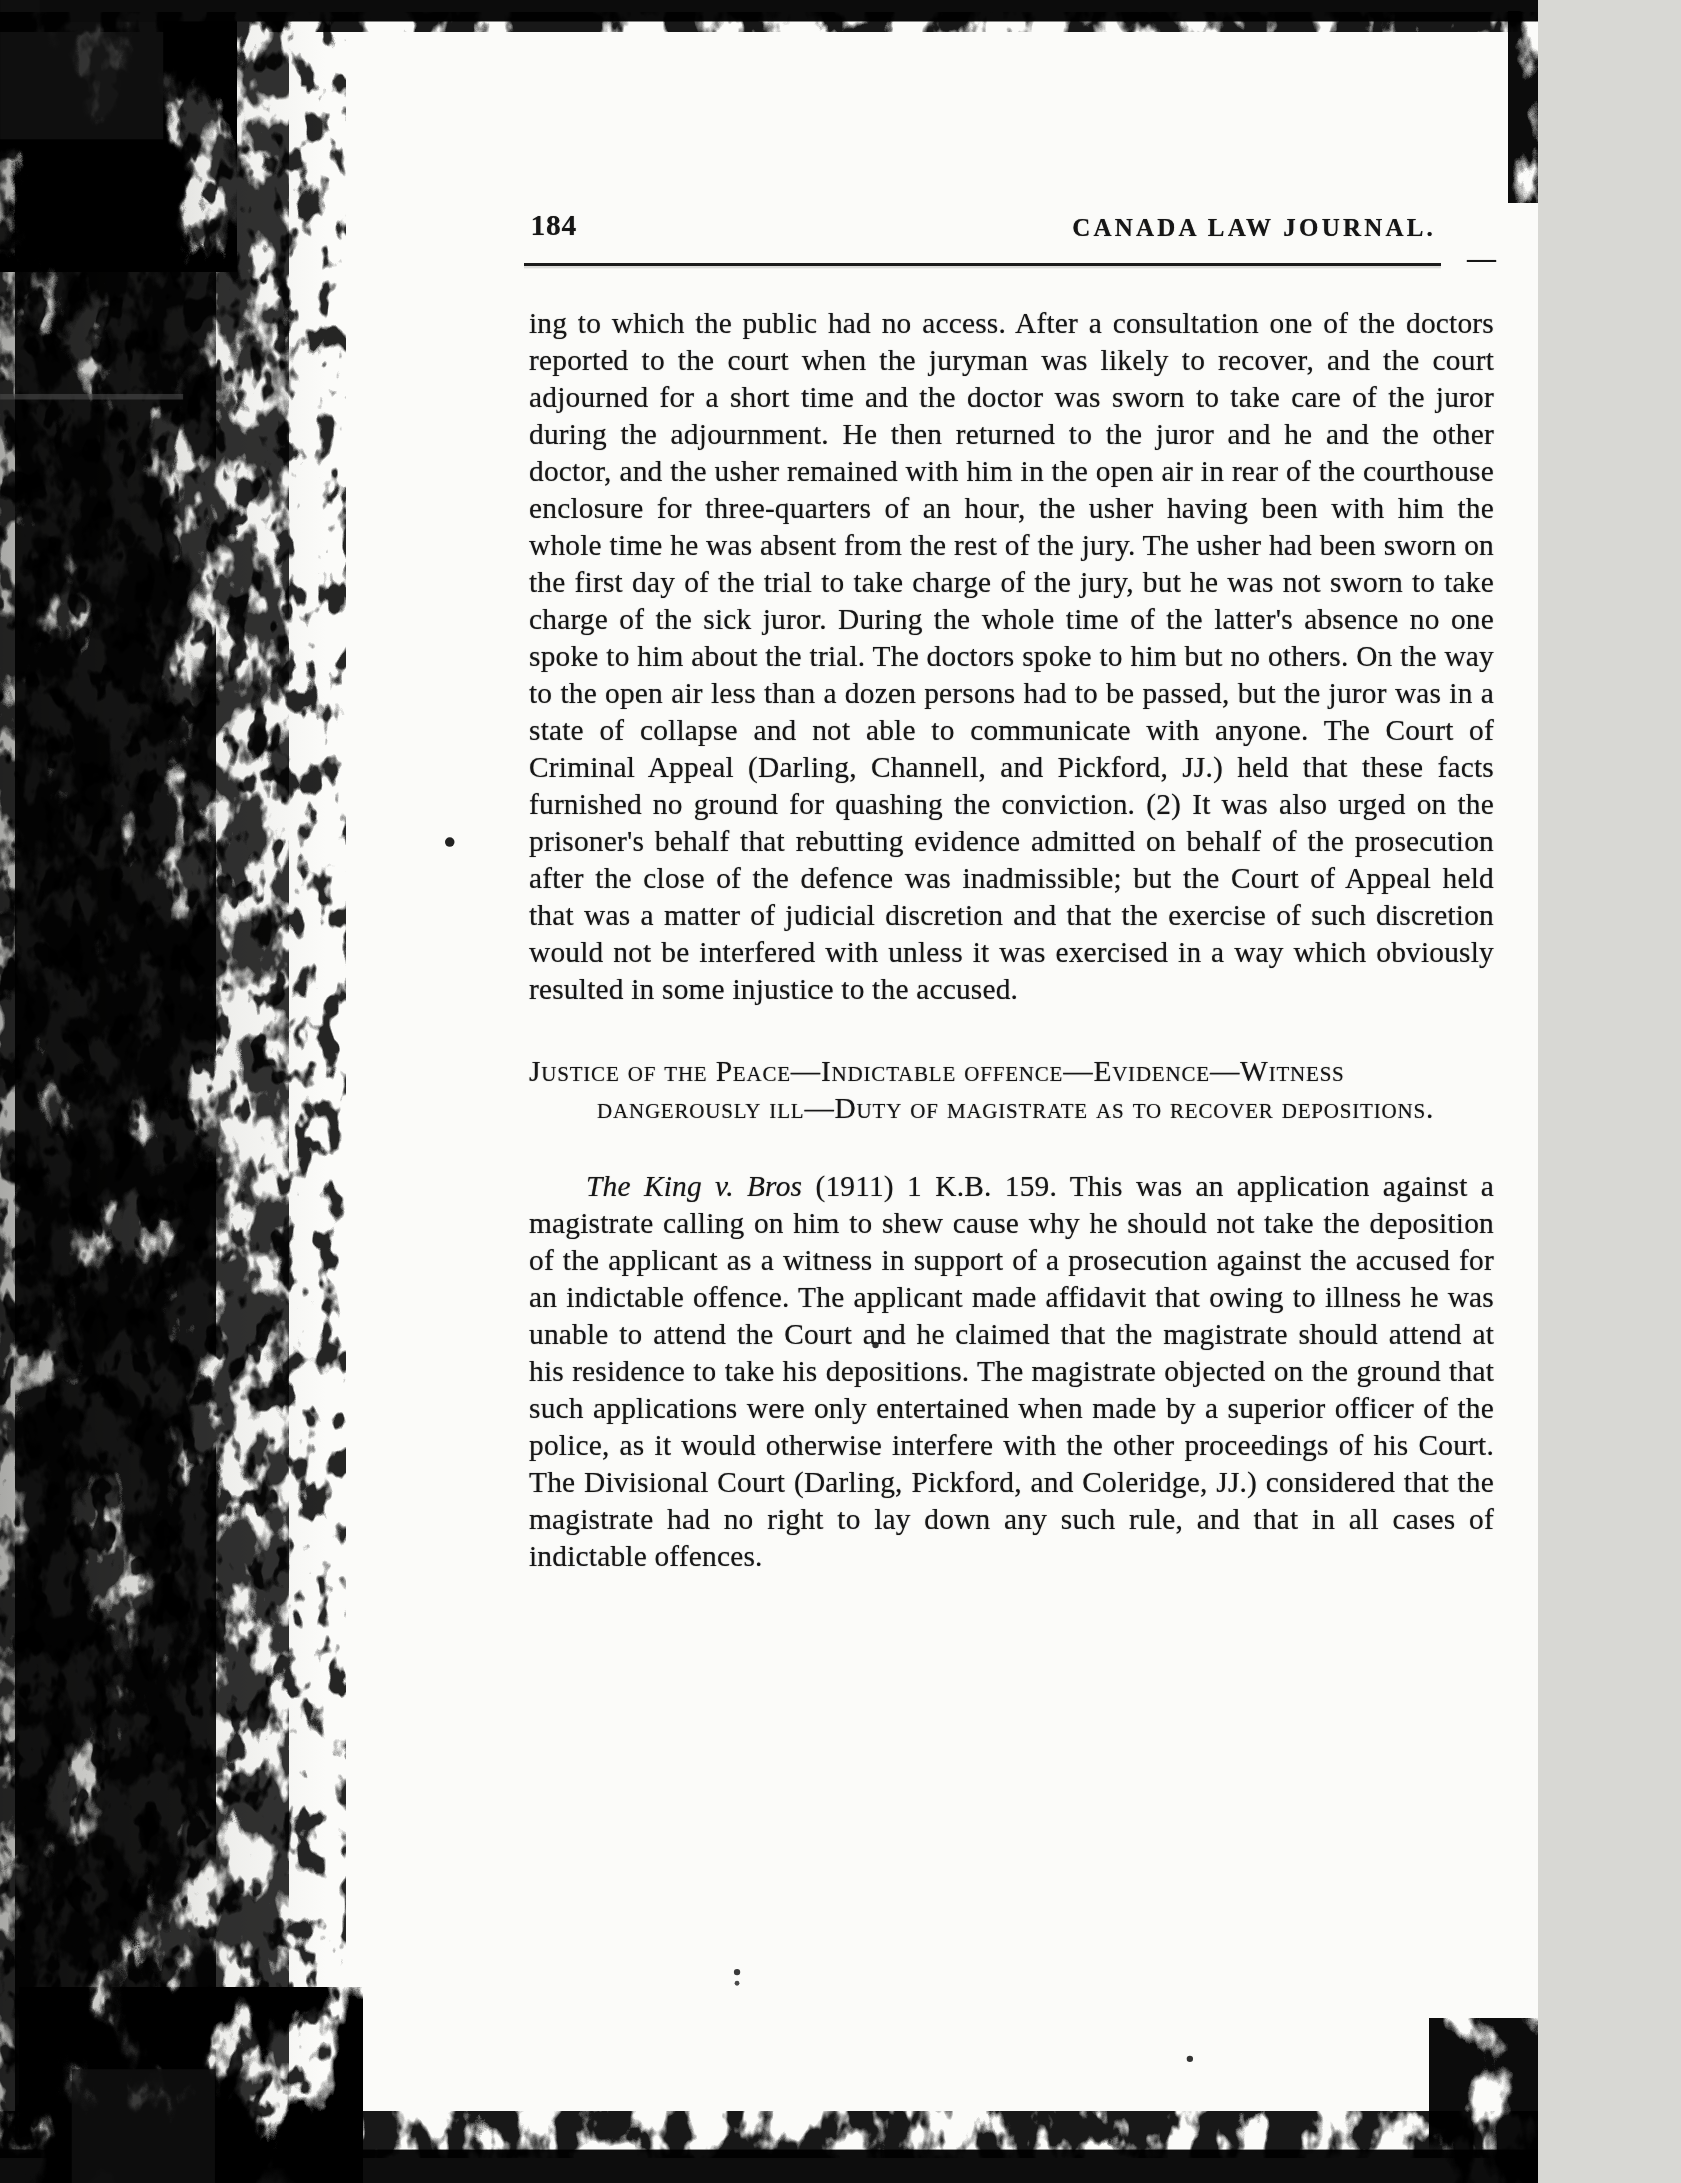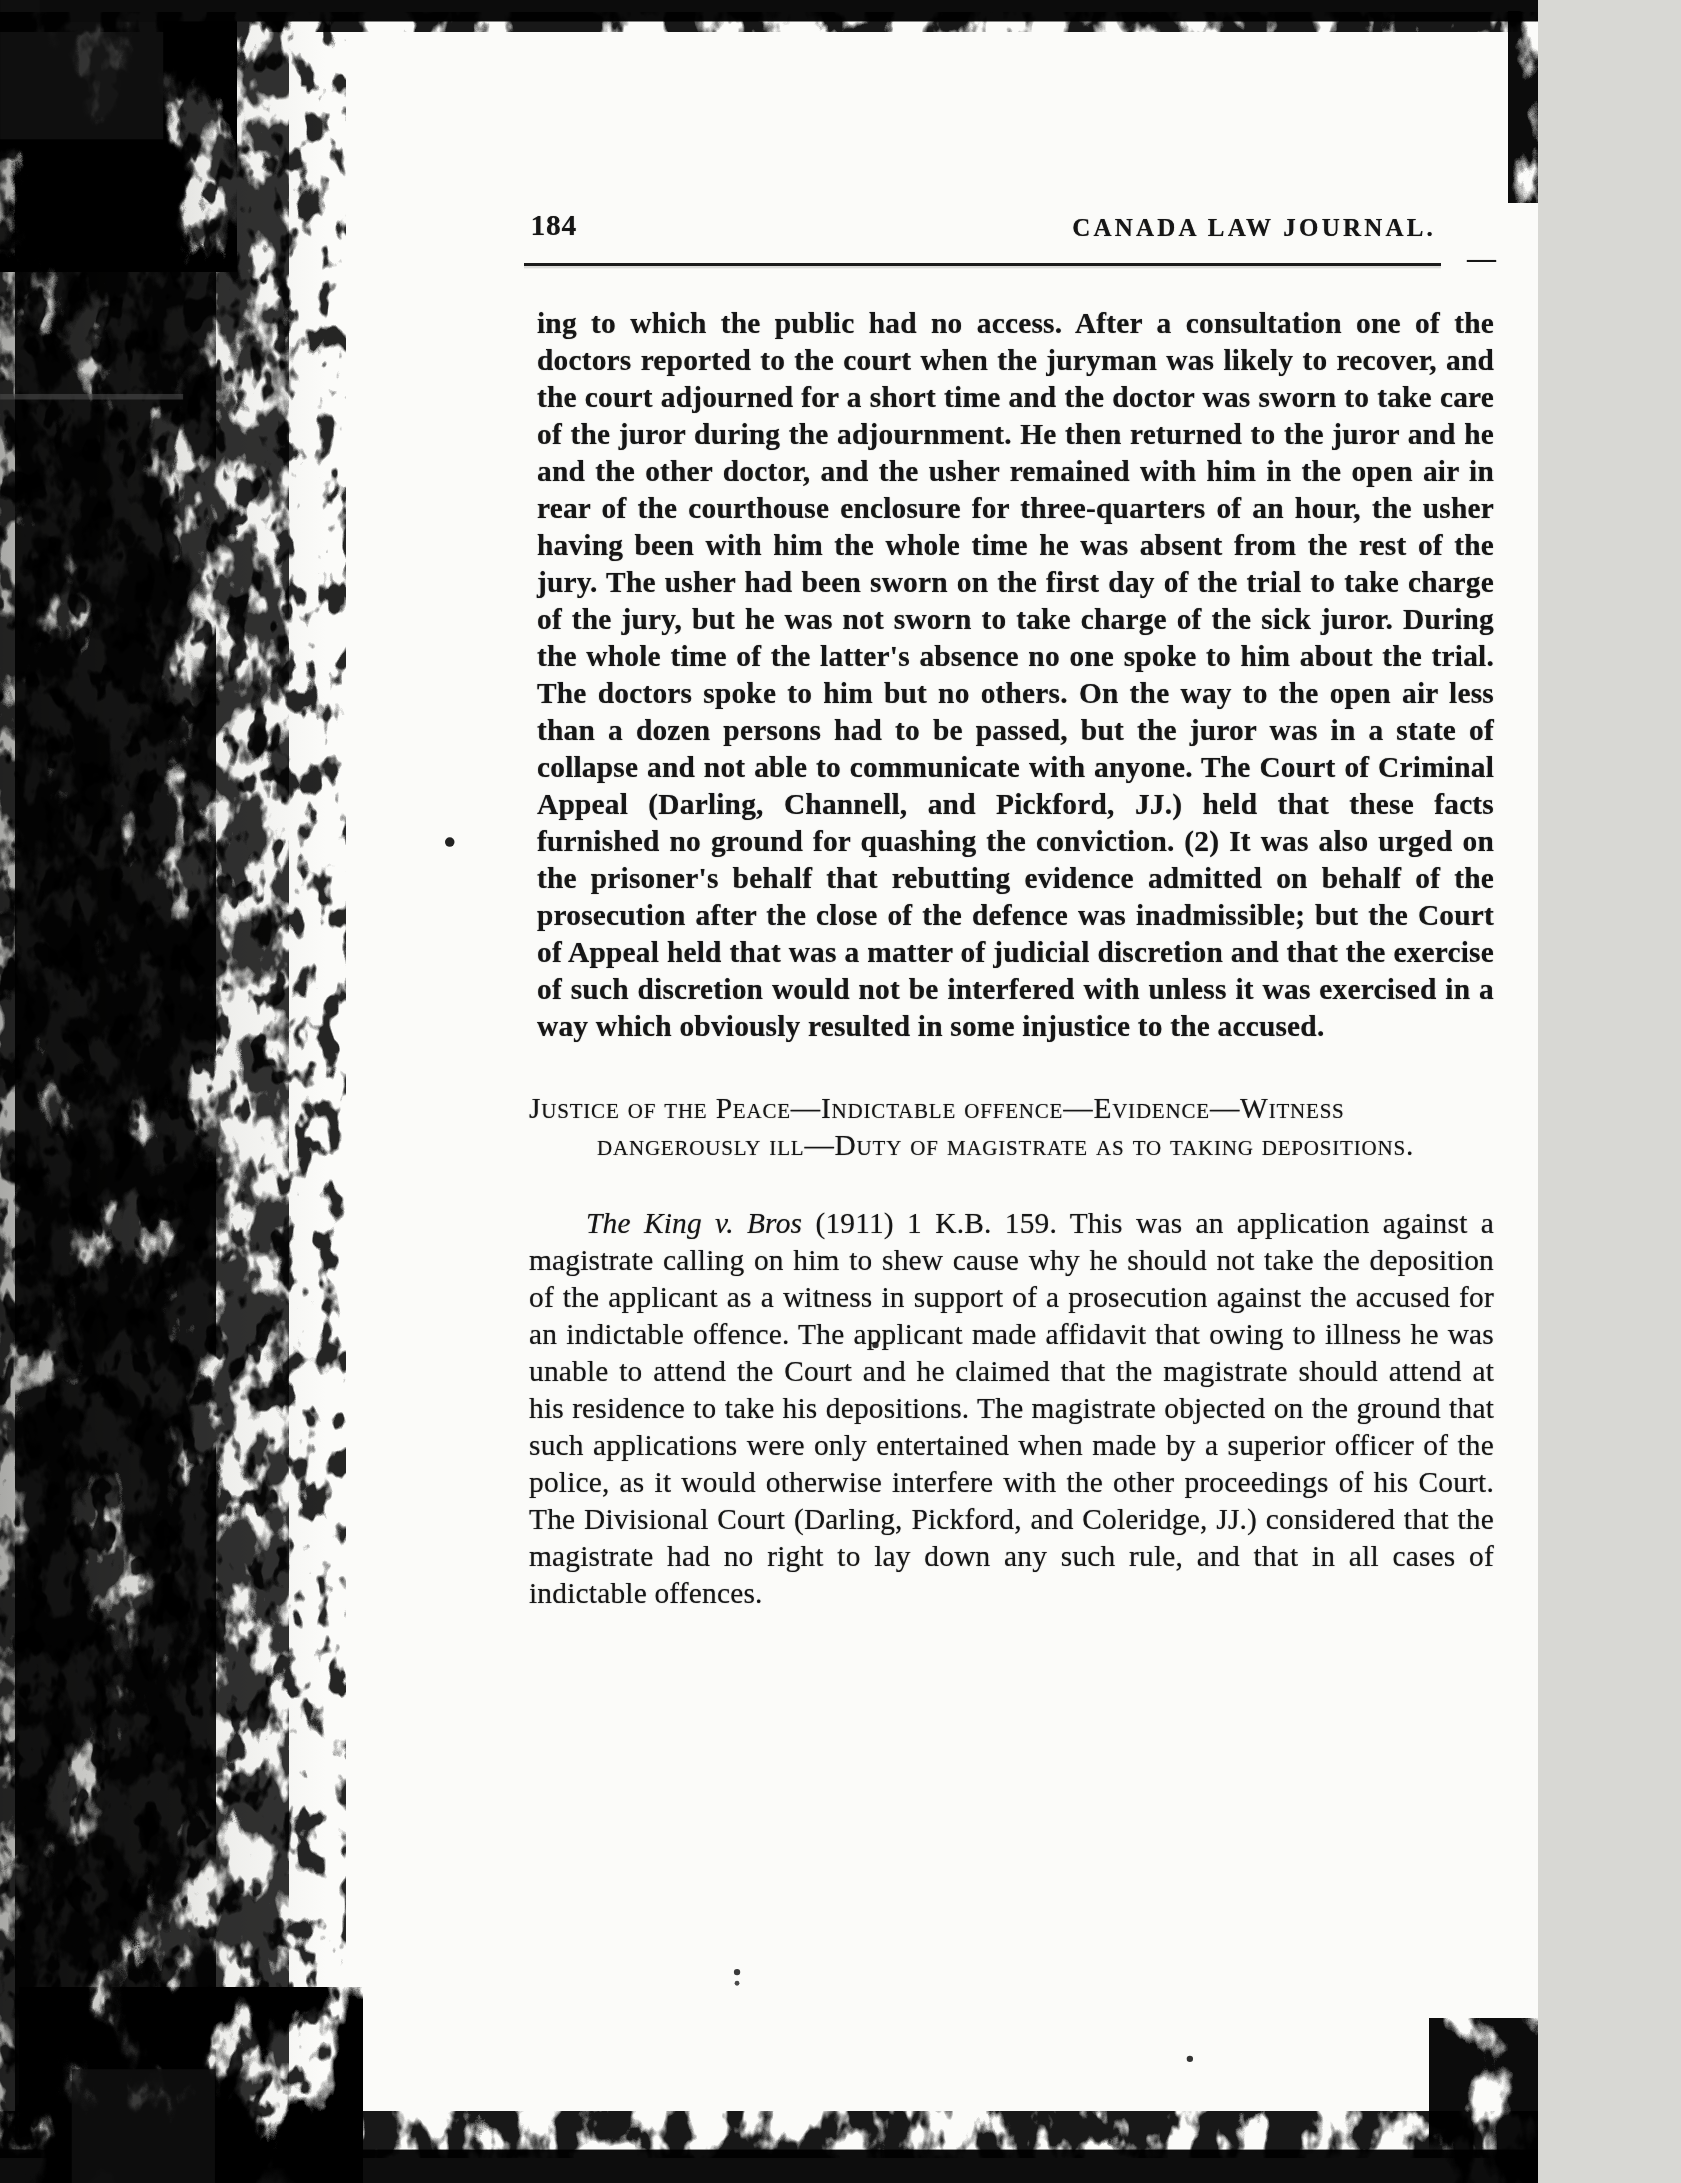--- a/index.html
+++ b/index.html
@@ -75,23 +75,22 @@
     font-weight: 700;
   }
   .body-text {
     font-size: 29.4px;
     line-height: 37px;
     text-align: justify;
     letter-spacing: 0.2px;
     text-shadow: 0 0 1.1px rgba(5,5,5,0.55);
   }
   .para-continuation {
-    margin: 37px 0 0 8px;
+    margin: 37px 0 0 0;
     text-indent: 0;
-    font-weight: bold;
   }
   .section-heading {
     margin: 45px 0 0 0;
     font-variant: small-caps;
     letter-spacing: 0.8px;
     padding-left: 68px;
     text-indent: -68px;
     text-align: left;
   }
   .para-case {
@@ -183,20 +182,20 @@
         <span class="journal-title">CANADA LAW JOURNAL.</span>
       </div>
       <div class="header-rule"></div>
       <div class="header-dash">—</div>
     </div>
 
     <div class="body-text">
 
       <p class="para-continuation">ing to which the public had no access. After a consultation one of the doctors reported to the court when the juryman was likely to recover, and the court adjourned for a short time and the doctor was sworn to take care of the juror during the adjournment. He then returned to the juror and he and the other doctor, and the usher remained with him in the open air in rear of the courthouse enclosure for three-quarters of an hour, the usher having been with him the whole time he was absent from the rest of the jury. The usher had been sworn on the first day of the trial to take charge of the jury, but he was not sworn to take charge of the sick juror. During the whole time of the latter's absence no one spoke to him about the trial. The doctors spoke to him but no others. On the way to the open air less than a dozen persons had to be passed, but the juror was in a state of collapse and not able to communicate with anyone. The Court of Criminal Appeal (Darling, Channell, and Pickford, JJ.) held that these facts furnished no ground for quashing the conviction. (2) It was also urged on the prisoner's behalf that rebutting evidence admitted on behalf of the prosecution after the close of the defence was inadmissible; but the Court of Appeal held that was a matter of judicial discretion and that the exercise of such discretion would not be interfered with unless it was exercised in a way which obviously resulted in some injustice to the accused.</p>
 
-      <p class="body-text section-heading">Justice of the Peace—Indictable offence—Evidence—Witness dangerously ill—Duty of magistrate as to taking depositions.</p>
+      <p class="body-text section-heading">Justice of the Peace—Indictable offence—Evidence—Witness dangerously ill—Duty of magistrate as to recover depositions.</p>
 
       <p class="para-case"><em class="case-citation">The King v. Bros</em><span> (1911) 1 K.B. 159. This was an application against a magistrate calling on him to shew cause why he should not take the deposition of the applicant as a witness in support of a prosecution against the accused for an indictable offence. The applicant made affidavit that owing to illness he was unable to attend the Court and he claimed that the magistrate should attend at his residence to take his depositions. The magistrate objected on the ground that such applications were only entertained when made by a superior officer of the police, as it would otherwise interfere with the other proceedings of his Court. The Divisional Court (Darling, Pickford, and Coleridge, JJ.) considered that the magistrate had no right to lay down any such rule, and that in all cases of indictable offences.</span></p>
 
     </div>
   </div>
 </div>
 
 
 </body></html>

